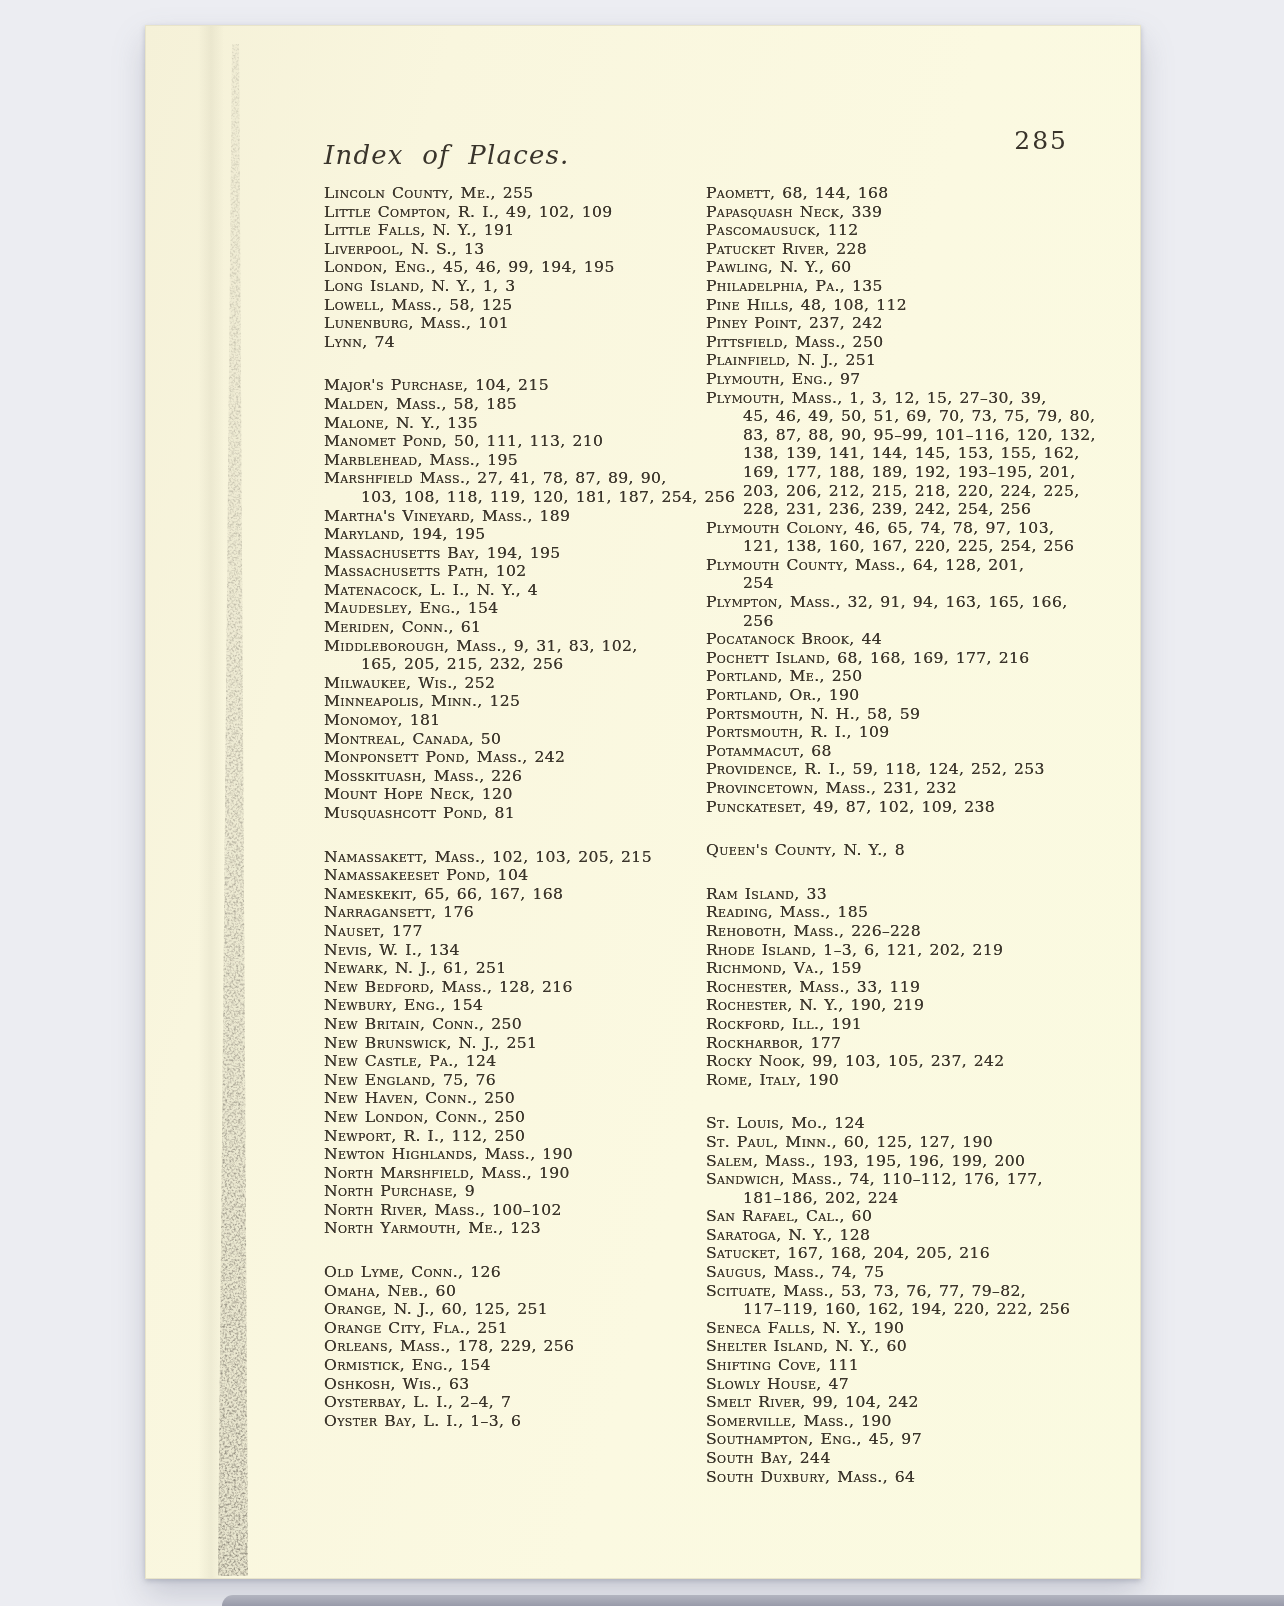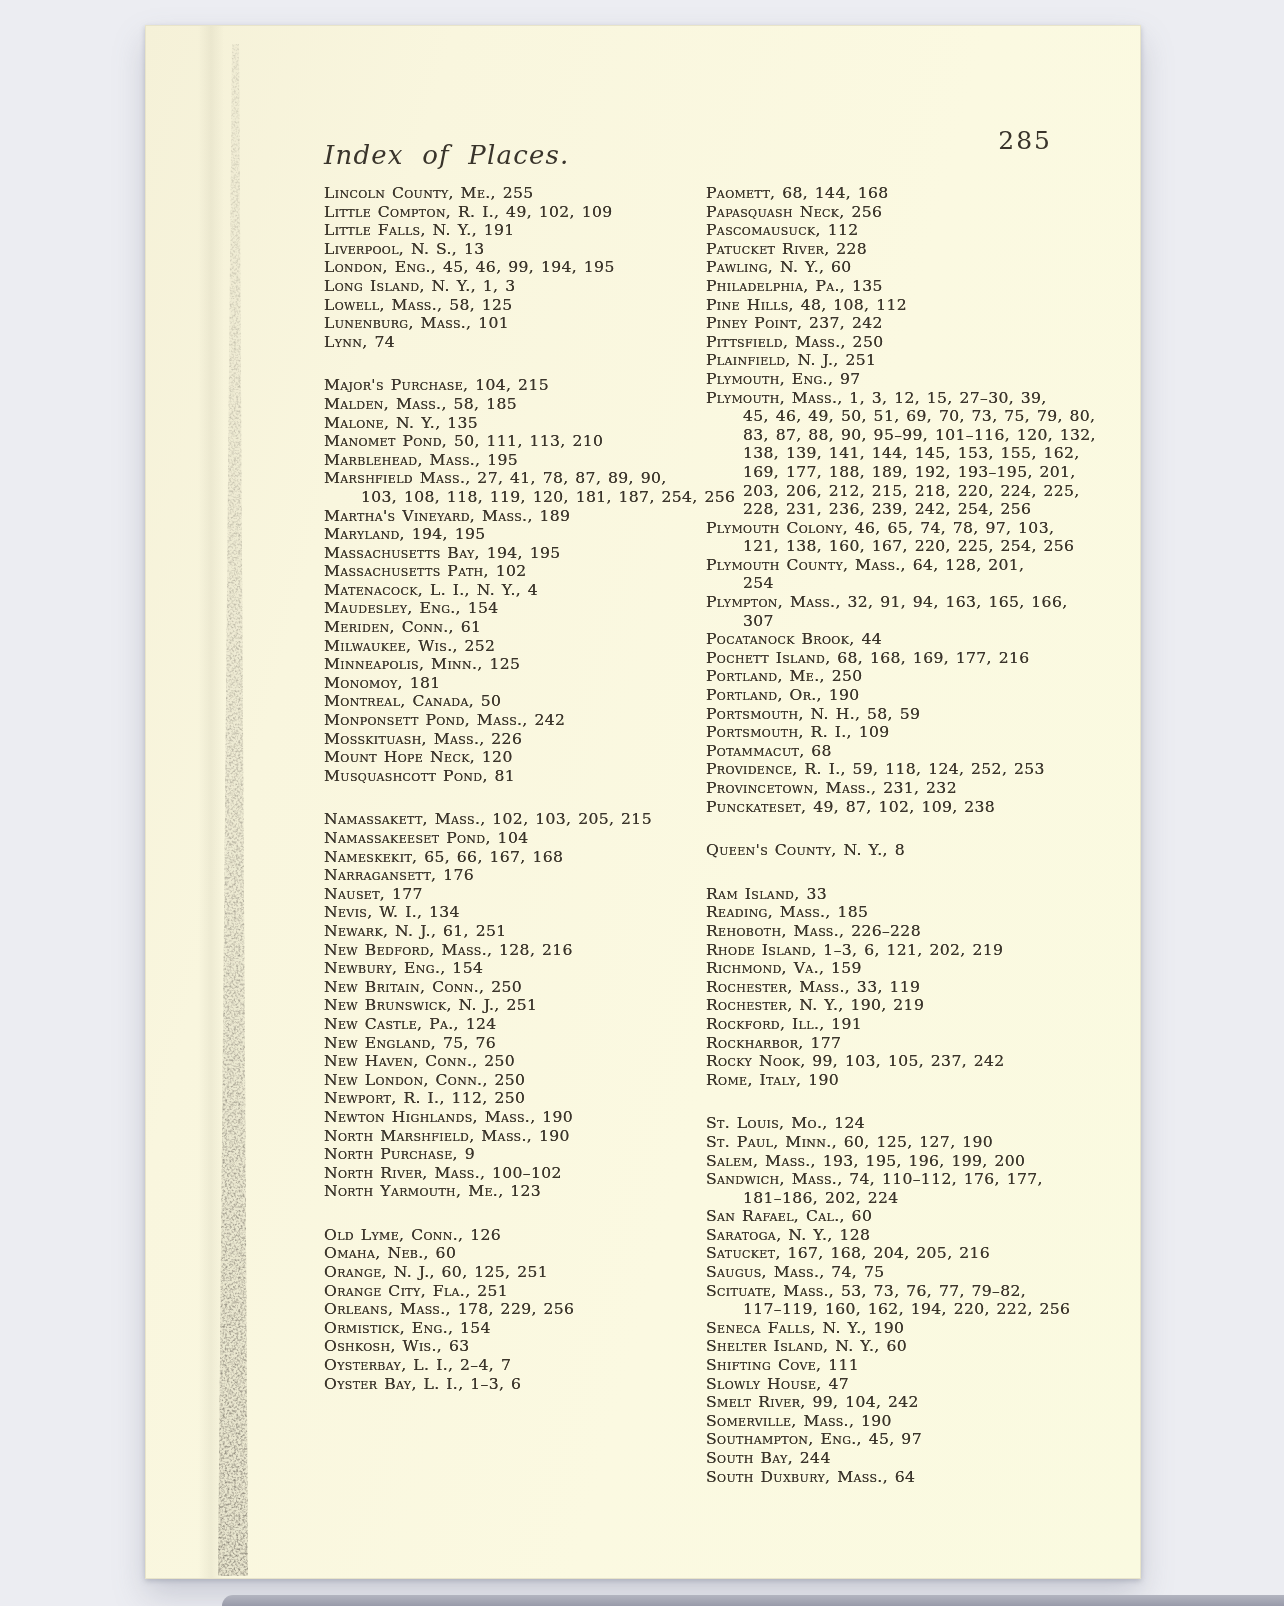--- a/index.html
+++ b/index.html
@@ -44,21 +44,21 @@
     text-align: left;
     font-style: italic;
     font-size: 26px;
     letter-spacing: 1.2px;
     word-spacing: 9px;
     color: #39342b;
     margin-top: 16px;
   }
   .page-number {
     position: absolute;
-    right: 34px; top: 2px;
+    right: 18px; top: 2px;
     font-size: 25px;
     letter-spacing: 2px;
     color: #39342b;
   }
 
   .index-col {
     position: absolute;
     top: 158px;
     width: 392px;
     color: #3a342a;
@@ -177,20 +177,24 @@
           <div class="entry">
             <div class="line">Matenacock, L. I., N. Y., 4</div>
           </div>
           <div class="entry">
             <div class="line">Maudesley, Eng., 154</div>
           </div>
           <div class="entry">
             <div class="line">Meriden, Conn., 61</div>
           </div>
           <div class="entry">
+            <div class="line">Middleborough, Mass., 9, 31, 83, 102,</div>
+            <div class="line cont">165, 205, 215, 232, 256</div>
+          </div>
+          <div class="entry">
             <div class="line">Milwaukee, Wis., 252</div>
           </div>
           <div class="entry">
             <div class="line">Minneapolis, Minn., 125</div>
           </div>
           <div class="entry">
             <div class="line">Monomoy, 181</div>
           </div>
           <div class="entry">
             <div class="line">Montreal, Canada, 50</div>
@@ -302,21 +306,21 @@
             <div class="line">Oyster Bay, L. I., 1–3, 6</div>
           </div>
         </div>
       </div>
     <div id="col-right" class="index-col col-right">
         <div class="group">
           <div class="entry">
             <div class="line">Paomett, 68, 144, 168</div>
           </div>
           <div class="entry">
-            <div class="line">Papasquash Neck, 256</div>
+            <div class="line">Papasquash Neck, 339</div>
           </div>
           <div class="entry">
             <div class="line">Pascomausuck, 112</div>
           </div>
           <div class="entry">
             <div class="line">Patucket River, 228</div>
           </div>
           <div class="entry">
             <div class="line">Pawling, N. Y., 60</div>
           </div>
@@ -350,21 +354,21 @@
           <div class="entry">
             <div class="line">Plymouth Colony, 46, 65, 74, 78, 97, 103,</div>
             <div class="line cont">121, 138, 160, 167, 220, 225, 254, 256</div>
           </div>
           <div class="entry">
             <div class="line">Plymouth County, Mass., 64, 128, 201,</div>
             <div class="line cont">254</div>
           </div>
           <div class="entry">
             <div class="line">Plympton, Mass., 32, 91, 94, 163, 165, 166,</div>
-            <div class="line cont">307</div>
+            <div class="line cont">256</div>
           </div>
           <div class="entry">
             <div class="line">Pocatanock Brook, 44</div>
           </div>
           <div class="entry">
             <div class="line">Pochett Island, 68, 168, 169, 177, 216</div>
           </div>
           <div class="entry">
             <div class="line">Portland, Me., 250</div>
           </div>

